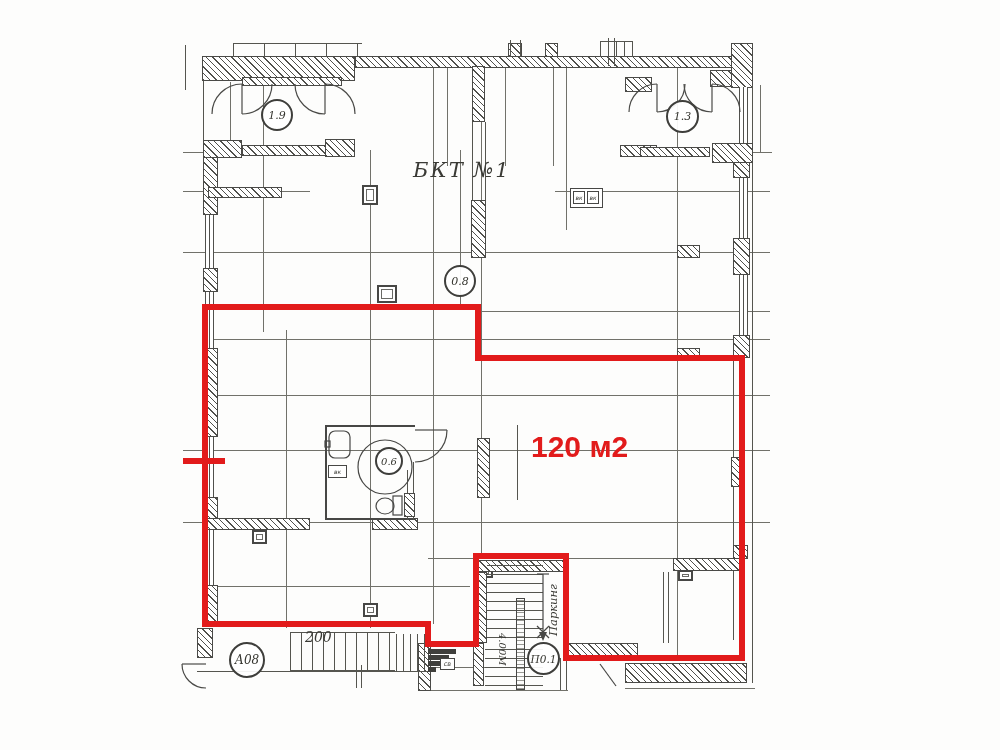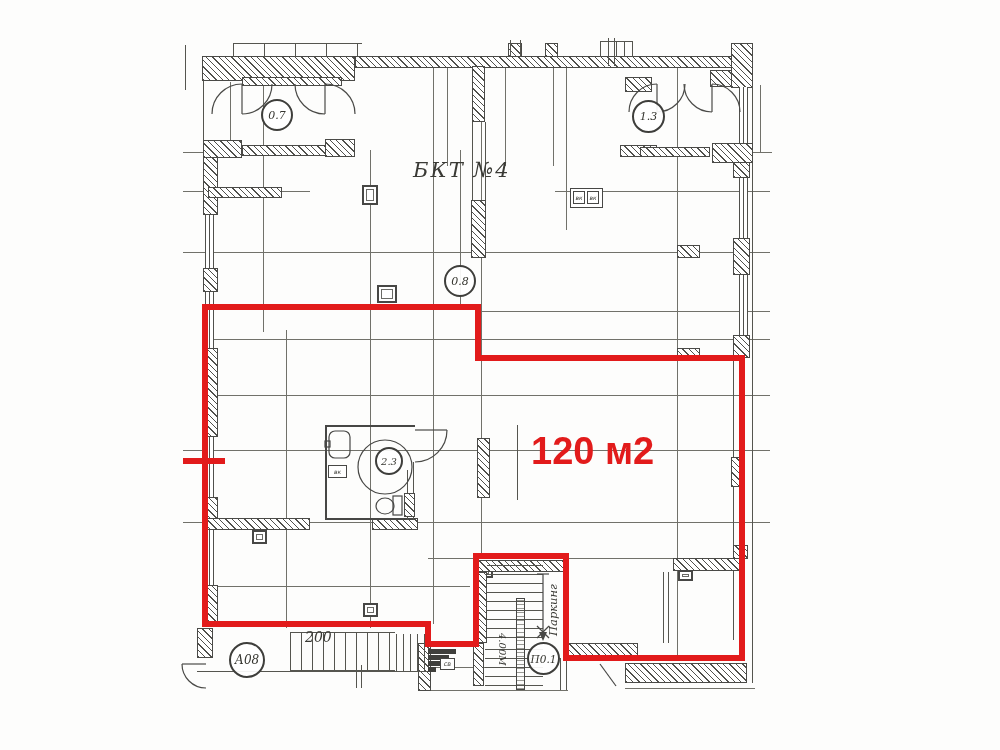--- a/index.html
+++ b/index.html
@@ -30,21 +30,21 @@
            background-image:repeating-linear-gradient(to right,#55554f 0,#55554f 1px,transparent 1px,transparent 7px);}
   .step{position:absolute;background:#3f3f3c;}
   
   .tag{position:absolute;box-sizing:border-box;border:2px solid #3e3e3b;border-radius:50%;
        background:rgba(255,255,255,.93);display:flex;align-items:center;justify-content:center;
        font:italic 11px "DejaVu Serif",serif;color:#35352f;z-index:30;}
   .txt{position:absolute;color:#3a3a35;z-index:25;}
   .tiny{font:italic 6px "DejaVu Sans",sans-serif;color:#3a3a35;position:absolute;z-index:26;
         display:flex;align-items:center;justify-content:center;}
   #redlayer{position:absolute;left:0;top:0;z-index:20;pointer-events:none;}
-  #area-label{position:absolute;font-weight:bold;font-size:38px;z-index:35;
+  #area-label{position:absolute;font-weight:bold;font-size:30px;z-index:35;
               font-family:"Liberation Sans",sans-serif;color:var(--red,#e21b1b);}
   #bkt-label{font:italic 21px "DejaVu Serif",serif;letter-spacing:2px;}
   .rot90cw{transform:rotate(90deg);transform-origin:0 0;}
   .rot90ccw{transform:rotate(-90deg);transform-origin:0 0;}
 </style>
 </head>
 <body>
 
 <div id="stage">
 
@@ -219,34 +219,34 @@
       <line x1="537" y1="626" x2="549" y2="638"></line>
       <line x1="549" y1="626" x2="537" y2="638"></line>
       <line x1="600" y1="664" x2="616" y2="686"></line>
     </g>
     <polygon points="539,632 547,632 543,641" fill="#474745"></polygon>
 
     <path d="M205,307 H478 V358 H742 V658 H566 V556 H476 V644 H428 V624 H205 Z" fill="none" stroke="var(--red,#e21b1b)" stroke-width="6" stroke-linejoin="miter"></path>
     <line x1="183" y1="461" x2="225" y2="461" stroke="var(--red,#e21b1b)" stroke-width="6"></line>
   </svg>
 
-  <div class="txt" id="bkt-label" style="left:413px;top:158px;">БКТ №4</div>
+  <div class="txt" id="bkt-label" style="left:413px;top:158px;">БКТ №1</div>
   <div id="area-label" style="left:531px;top:430px;">120 м2</div>
 
   <div class="tag" style="left:261px;top:99px;width:32px;height:32px;">
-    <span>0.7</span>
-    </div>
-  <div class="tag" style="left:632px;top:100px;width:33px;height:33px;">
+    <span>1.9</span>
+    </div>
+  <div class="tag" style="left:666px;top:100px;width:33px;height:33px;">
     <span>1.3</span>
     </div>
   <div class="tag" style="left:444px;top:265px;width:32px;height:32px;">
     <span>0.8</span>
     </div>
   <div class="tag" style="left:375px;top:447px;width:28px;height:28px;font-size:10px;">
-    <span>2.3</span>
+    <span>0.6</span>
     </div>
   <div class="tag" style="left:229px;top:642px;width:36px;height:36px;font-size:12px;">
     <span>А08</span>
     </div>
   <div class="tag" style="left:527px;top:642px;width:33px;height:33px;font-size:10.5px;">
     <span>П0.1</span>
     </div>
 
   <div class="txt rot90ccw" style="left:546px;top:636px;width:74px;font:italic 11.5px 'DejaVu Serif',serif;">Паркинг</div>
   <div class="txt rot90cw" style="left:508px;top:633px;width:52px;font:italic 10px 'DejaVu Serif',serif;">4.00М</div>

